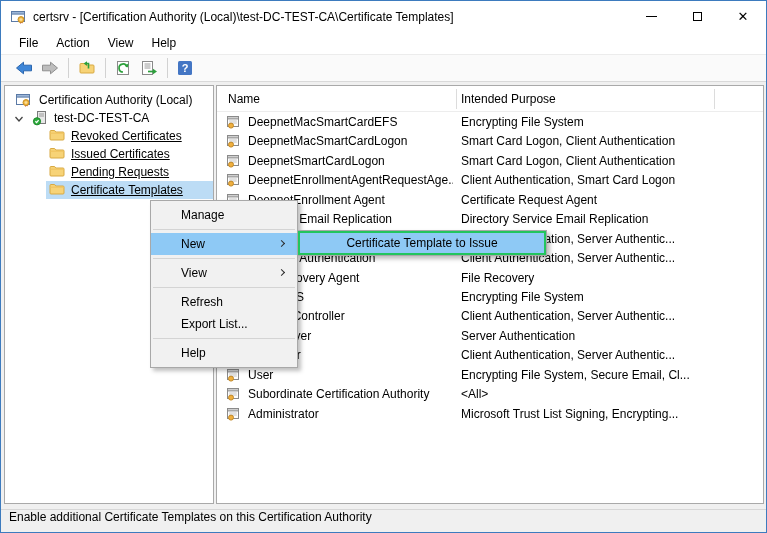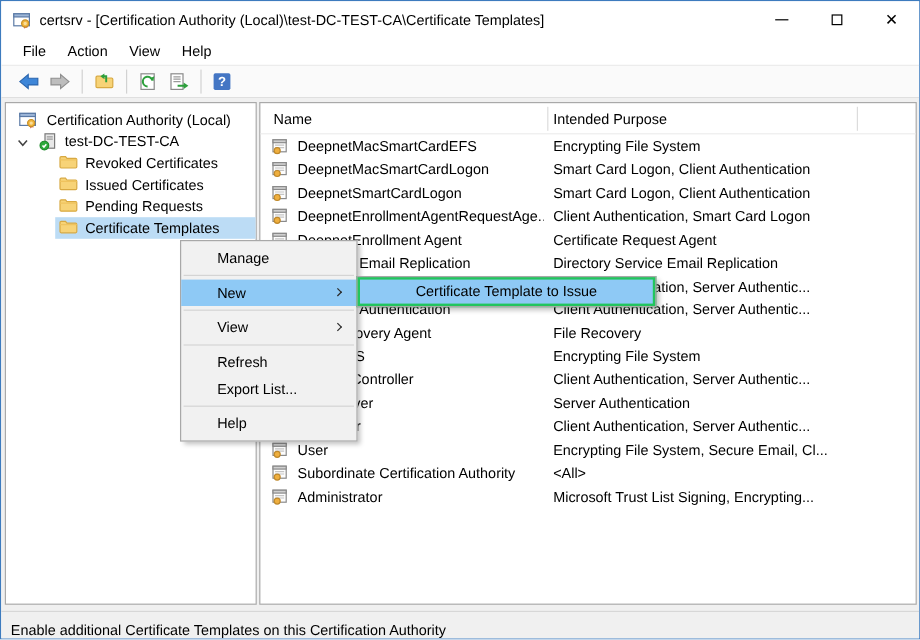--- a/index.html
+++ b/index.html
@@ -30,35 +30,35 @@
   .pane { position:absolute; top:3px; height:419px; background:#fff; border:1px solid #A9A9A9; }
   .left-pane { left:3px; width:210px;text-align:center; }
   .right-pane { left:215px; width:548px; }
 
   
   .tree { position:relative; padding-top:5px; }
   .tree-row { position:relative; height:18px; }
   .tree-row .lbl { position:absolute; top:2px; white-space:nowrap; }
   .t-icon { position:absolute; top:1px; }
   .sel-box { position:absolute; left:41px; top:0; right:0; bottom:0; background:var(--tree-sel,#BCDCF5); }
-  .tree-row .over { z-index:1; }
+  .tree-row .over { z-index:1;text-decoration:underline; }
 
   
   .list-header { position:relative; height:26px; border-bottom:1px solid #EDEDED;padding-left:16px; }
   .list-header .h-name { position:absolute; left:11px; top:6px; }
   .list-header .h-purpose { position:absolute; left:244px; top:6px; }
   .hdr-div { position:absolute; top:3px; height:20px; width:1px; background:#DCDCDC; }
   .list-body { position:relative; }
   .list-row { position:relative; height:19.45px; }
   .list-row svg { position:absolute; left:9px; top:3px; }
   .cell-name { position:absolute; left:31px; top:3px; width:205px; white-space:nowrap; overflow:hidden; }
   .cell-purpose { position:absolute; left:244px; top:3px; width:255px; white-space:nowrap; overflow:hidden; }
 
   
-  .statusbar { position:absolute; left:0; bottom:0; width:765px; height:23px; background:#F0F0F0; border-top:1px solid #D7D7D7; display:flex; align-items:flex-end; padding-left:8px; }
+  .statusbar { position:absolute; left:0; bottom:0; width:765px; height:23px; background:#F0F0F0; border-top:1px solid #D7D7D7; display:flex; align-items:flex-start; padding-left:8px; }
 
   
   .context-menu { position:absolute; left:149px; top:199px; width:148px; background:#F1F1F1; border:1px solid #A8A8A8; box-shadow:3px 3px 4px rgba(0,0,0,0.25); padding:3px 0; z-index:10; }
   .ctx-item { position:relative; height:22px; line-height:22px; padding-left:30px; }
   .ctx-item.hl { background:var(--menu-hl,#8EC9F5); }
   .menu-sep { height:1px; background:#D4D4D4; margin:3px 2px; }
   .chev { position:absolute; right:13px; top:8px; width:5px; height:5px; border-top:1px solid #2b2b2b; border-right:1px solid #2b2b2b; transform:rotate(45deg); }
 
   
   .submenu { position:absolute; left:296px; top:229px; width:250px; background:#22c55e; border:1px solid #A8A8A8; box-shadow:3px 3px 4px rgba(0,0,0,0.25); padding:2px; z-index:11; }

